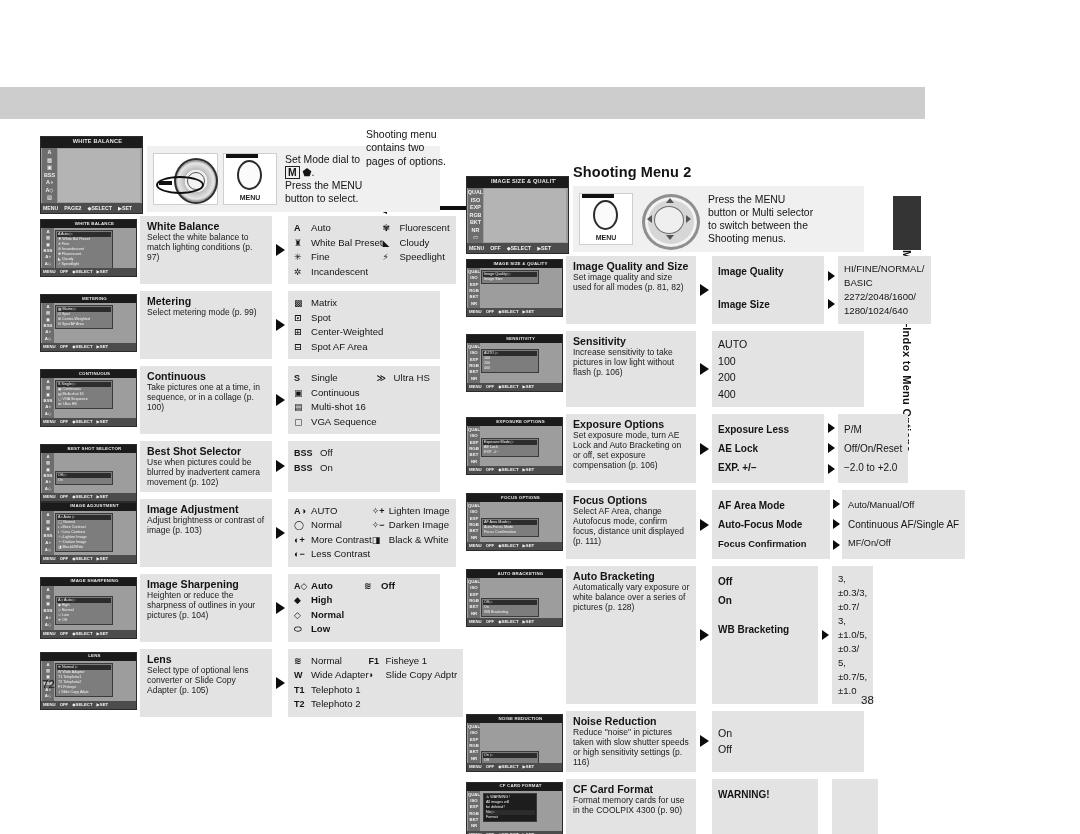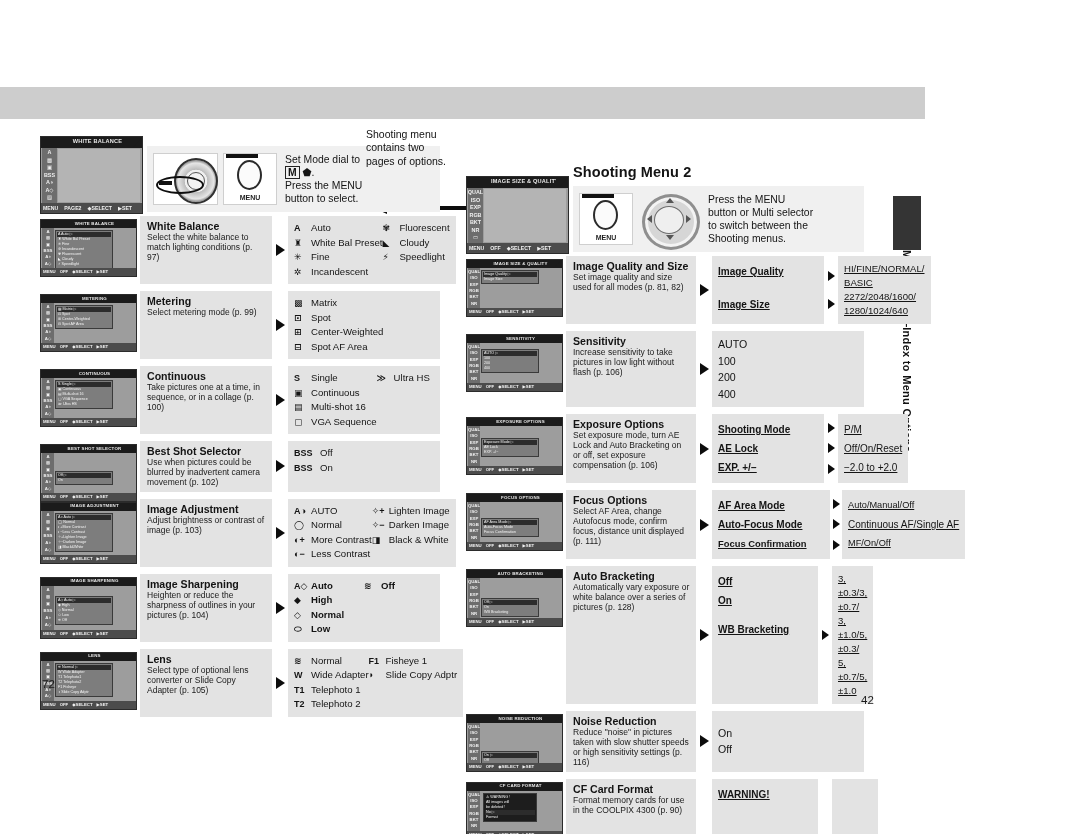--- a/index.html
+++ b/index.html
@@ -81,21 +81,21 @@
   .opts{flex:1 1 auto;background:#e3e3e3;padding:5px 6px;box-sizing:border-box;}
   .opts.two{display:flex;}
   .opts .col{flex:1 1 50%;}
   .opt{display:flex;align-items:baseline;font-size:9.6px;line-height:14.5px;white-space:nowrap;}
   .opt .ic{display:inline-block;width:17px;flex:0 0 17px;font-size:9px;font-weight:bold;}
   .opt .tx{white-space:nowrap;}
   .opt.plain{font-size:10.6px;line-height:16.5px;}
   .opt.bold .tx{font-weight:bold;}
 
   
-  .stage{flex:1 1 auto;display:flex;text-decoration:underline;}
+  .stage{flex:1 1 auto;display:flex;}
   .stage .gcol{background:#e3e3e3;padding:6px 6px;box-sizing:border-box;}
   .stage .g1{flex:0 0 112px;}
   .stage .g2{flex:1 1 auto;margin-left:6px;}
   .grow{display:flex;align-items:center;font-size:10px;line-height:19px;white-space:nowrap;}
   .grow b{font-weight:bold;}
   .gval{font-size:9.6px;line-height:14px;}
 
   
   .pno{position:absolute;font-size:11.5px;color:#1a1a1a;}
   .pno.l{left:42px;top:678px;}
@@ -829,21 +829,21 @@
         <div class="desc desc-r">
           <h4>Exposure Options</h4>
           <p>Set exposure mode, turn AE Lock and Auto Bracketing on or off, set exposure compensation (p. 106)</p>
         </div>
         <div class="arrow">
             <span class="tri"></span>
           </div>
         <div class="stage">
           <div class="gcol g1">
             <div class="grow">
-                <b>Shooting Mode</b>
+                <b>Exposure Less</b>
               </div>
             <div class="grow">
                 <b>AE Lock</b>
               </div>
             <div class="grow">
                 <b>EXP. +/−</b>
               </div>
           </div>
           <div class="arrow" style="flex:0 0 14px;flex-direction:column;justify-content:space-around;padding:4px 0;">
             <span class="tri sm"></span>
@@ -1071,15 +1071,15 @@
           </div>
         </div>
       </div>
 
     </div>
   </div>
 
   <div class="hdr-note hdr-note-l" style="position:absolute;left:360px;top:128px;width:80px;">Shooting menu contains two pages of options.</div>
 
   <div class="pno l">72</div>
-  <div class="pno r">42</div>
+  <div class="pno r">38</div>
 
 </div>
 
 </body></html>

